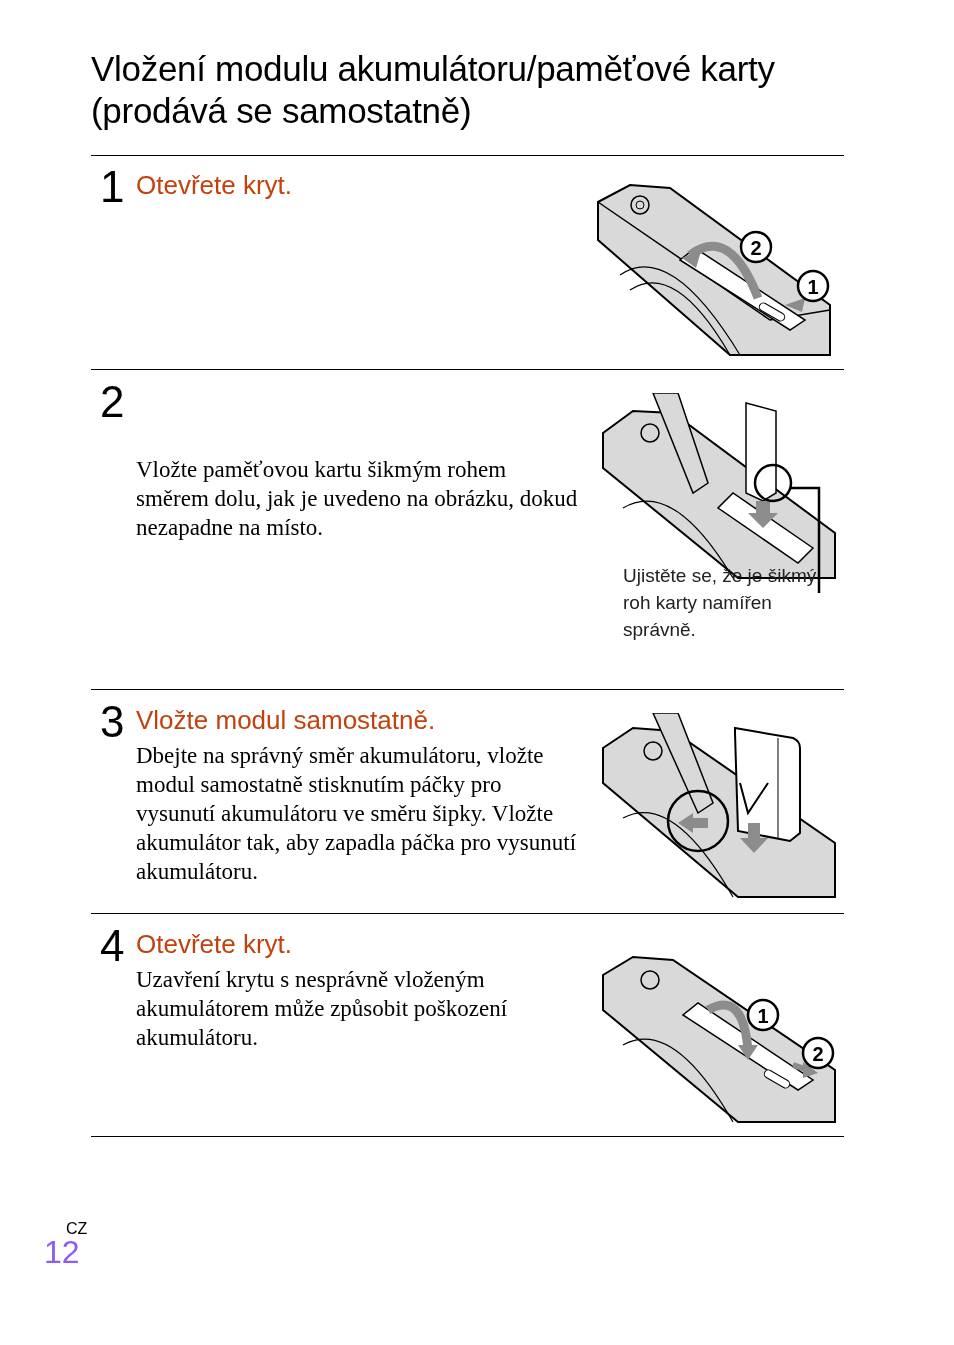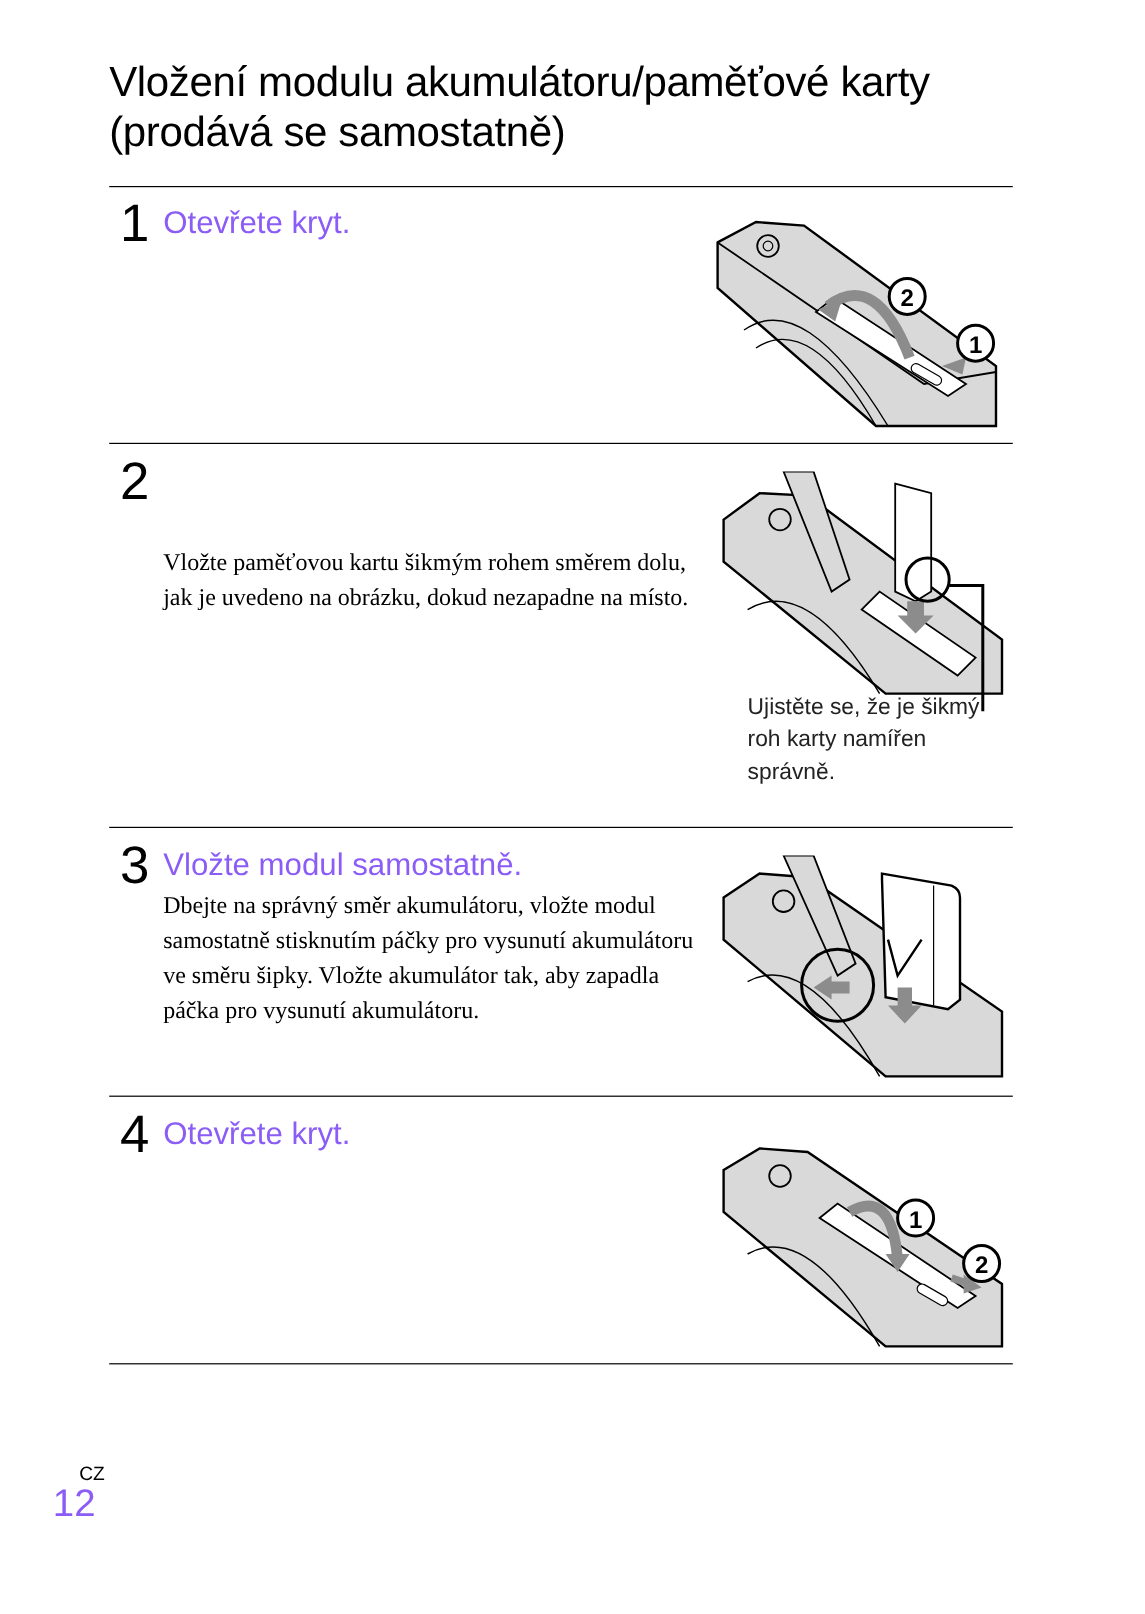--- a/index.html
+++ b/index.html
@@ -1,24 +1,24 @@
 <!DOCTYPE html>
 <html><head>
 <meta charset="utf-8">
 <style>
   html, body { margin:0; padding:0; background:#ffffff; }
   body { width:954px; height:1345px; position:relative; overflow:hidden; color:#111; font-family:"Liberation Sans", sans-serif; }
   .title { position:absolute; left:91px; top:48px; width:760px; font-family:"Liberation Sans", sans-serif; font-weight:normal; font-size:35px; line-height:42px; letter-spacing:-0.3px; color:#000; margin:0; }
   .rule { position:absolute; left:91px; width:753px; height:0; border-top:1px solid #000; }
   .step { position:absolute; left:91px; width:753px; }
   .step-num { position:absolute; left:9px; top:0; font-family:"Liberation Sans", sans-serif; font-size:44px; line-height:44px; color:#000; }
-  .step-head { position:absolute; left:45px; top:4px; width:440px; font-family:"Liberation Sans", sans-serif; font-size:26px; line-height:32px; color:#8b5cf6; }
-  .step-body { position:absolute; left:45px; width:445px; font-family:"Liberation Serif", serif; font-size:20px; line-height:29px; color:#000; }
+  .step-head { position:absolute; left:45px; top:4px; width:440px; font-family:"Liberation Sans", sans-serif; font-size:26px; line-height:32px; color:#c2410c; }
+  .step-body { position:absolute; left:45px; width:445px; font-family:"Liberation Serif", serif; font-size:23px; line-height:29px; color:#000; }
   .illus { position:absolute; }
-  .caption { position:absolute; left:623px; top:576px; width:220px; font-family:"Liberation Sans", sans-serif; font-size:19px; line-height:27px; color:#222; }
+  .caption { position:absolute; left:623px; top:562px; width:220px; font-family:"Liberation Sans", sans-serif; font-size:19px; line-height:27px; color:#222; }
   .page-lang { position:absolute; left:66px; top:1220px; font-family:"Liberation Sans", sans-serif; font-size:16px; color:#000; }
   .page-num { position:absolute; left:44px; top:1234px; font-family:"Liberation Sans", sans-serif; font-size:32px; line-height:36px; color:#8b5cf6; }
 </style>
 </head>
 <body>
 
 <h1 class="title">Vložení modulu akumulátoru/paměťové karty (prodává se samostatně)</h1>
 
 <div class="rule" style="top:155px"></div>
 
@@ -81,20 +81,21 @@
   <circle cx="100" cy="108" r="30" fill="none" stroke="#000" stroke-width="2.5"></circle>
   <polygon points="80,110 95,100 95,105 110,105 110,115 95,115 95,120" fill="#8c8c8c"></polygon>
   <polygon points="150,110 162,110 162,125 170,125 156,140 142,125 150,125" fill="#8c8c8c"></polygon>
 </svg>
 
 <div class="rule" style="top:913px"></div>
 
 <div class="step" style="top:924px;height:210px">
   <div class="step-num">4</div>
   <div class="step-head">Otevřete kryt.</div>
+  <div class="step-body" style="top:41px">Uzavření krytu s nesprávně vloženým akumulátorem může způsobit poškození akumulátoru.</div>
 </div>
 <svg class="illus" style="left:598px;top:945px" width="245" height="180" viewBox="0 0 245 180">
   <path d="M5 30 L35 12 L75 15 L237 125 L237 177 L140 177 L5 65 Z" fill="#d9d9d9" stroke="#000" stroke-width="2"></path>
   <circle cx="52" cy="35" r="9" fill="none" stroke="#000" stroke-width="1.5"></circle>
   <path d="M25 100 Q75 72 135 177" fill="none" stroke="#000" stroke-width="1.2"></path>
   <path d="M85 70 L200 145 L215 135 L100 58 Z" fill="#fff" stroke="#000" stroke-width="1.5"></path>
   <path d="M110 65 Q145 45 150 105" fill="none" stroke="#8c8c8c" stroke-width="9"></path>
   <polygon points="140,100 160,100 150,115" fill="#8c8c8c"></polygon>
   <path d="M195 120 L210 125" stroke="#8c8c8c" stroke-width="6"></path>
   <polygon points="205,117 220,128 205,133" fill="#8c8c8c"></polygon>

